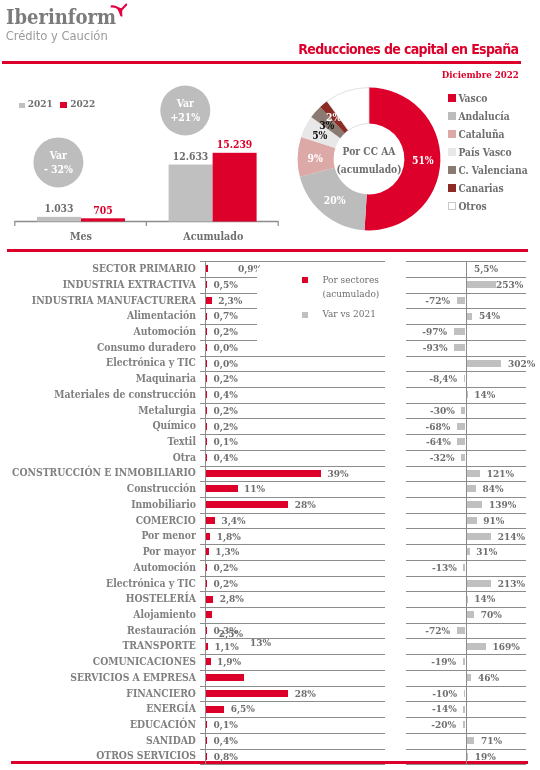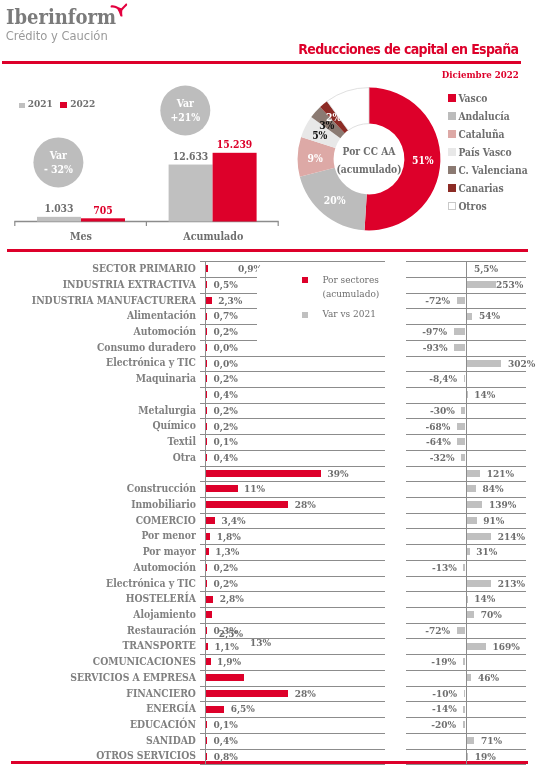--- a/index.html
+++ b/index.html
@@ -217,20 +217,21 @@
       <div class="rv" style="top: 357.62px; left: 508.085px;">302%</div>
       <div class="gl" style="left: 200px; top: 371px; width: 185px;"></div>
       <div class="gl" style="left: 406px; top: 371px; width: 120px;"></div>
       <div class="rl" style="top: 372.14px;">Maquinaria</div>
       <div class="bl" style="left: 205px; top: 375.44px; width: 2.2px;"></div>
       <div class="lv" style="left: 213.5px; top: 373.34px;">0,2%</div>
       <div class="br" style="top: 375.44px; width: 1.3px; height: 7px; left: 463.7px;"></div>
       <div class="rv" style="top: 373.34px; right: 82.9px;">-8,4%</div>
       <div class="gl" style="left: 200px; top: 387px; width: 185px;"></div>
       <div class="gl" style="left: 406px; top: 387px; width: 120px;"></div>
+      <div class="rl" style="top: 387.86px;">Materiales de construcción</div>
       <div class="bl" style="left: 205px; top: 391.16px; width: 2.2px;"></div>
       <div class="lv" style="left: 213.5px; top: 389.06px;">0,4%</div>
       <div class="br" style="top: 391.16px; width: 1.645px; height: 7px; left: 466px;"></div>
       <div class="rv" style="top: 389.06px; left: 474.245px;">14%</div>
       <div class="gl" style="left: 200px; top: 403px; width: 185px;"></div>
       <div class="gl" style="left: 406px; top: 403px; width: 120px;"></div>
       <div class="rl" style="top: 403.58px;">Metalurgia</div>
       <div class="bl" style="left: 205px; top: 406.88px; width: 2.2px;"></div>
       <div class="lv" style="left: 213.5px; top: 404.78px;">0,2%</div>
       <div class="br" style="top: 406.88px; width: 3.525px; height: 7px; left: 461.475px;"></div>
@@ -251,20 +252,21 @@
       <div class="rv" style="top: 436.22px; right: 89.12px;">-64%</div>
       <div class="gl" style="left: 200px; top: 450px; width: 185px;"></div>
       <div class="gl" style="left: 406px; top: 450px; width: 120px;"></div>
       <div class="rl" style="top: 450.74px;">Otra</div>
       <div class="bl" style="left: 205px; top: 454.04px; width: 2.2px;"></div>
       <div class="lv" style="left: 213.5px; top: 451.94px;">0,4%</div>
       <div class="br" style="top: 454.04px; width: 3.76px; height: 7px; left: 461.24px;"></div>
       <div class="rv" style="top: 451.94px; right: 85.36px;">-32%</div>
       <div class="gl" style="left: 200px; top: 466px; width: 185px;"></div>
       <div class="gl" style="left: 406px; top: 466px; width: 120px;"></div>
+      <div class="rl" style="top: 466.46px;">CONSTRUCCIÓN E INMOBILIARIO</div>
       <div class="bl" style="left: 205px; top: 469.76px; width: 116.22px;"></div>
       <div class="lv" style="left: 327.52px; top: 467.66px;">39%</div>
       <div class="br" style="top: 469.76px; width: 14.2175px; height: 7px; left: 466px;"></div>
       <div class="rv" style="top: 467.66px; left: 486.817px;">121%</div>
       <div class="gl" style="left: 200px; top: 481px; width: 185px;"></div>
       <div class="gl" style="left: 406px; top: 481px; width: 120px;"></div>
       <div class="rl" style="top: 482.18px;">Construcción</div>
       <div class="bl" style="left: 205px; top: 485.48px; width: 32.78px;"></div>
       <div class="lv" style="left: 244.08px; top: 483.38px;">11%</div>
       <div class="br" style="top: 485.48px; width: 9.87px; height: 7px; left: 466px;"></div>

